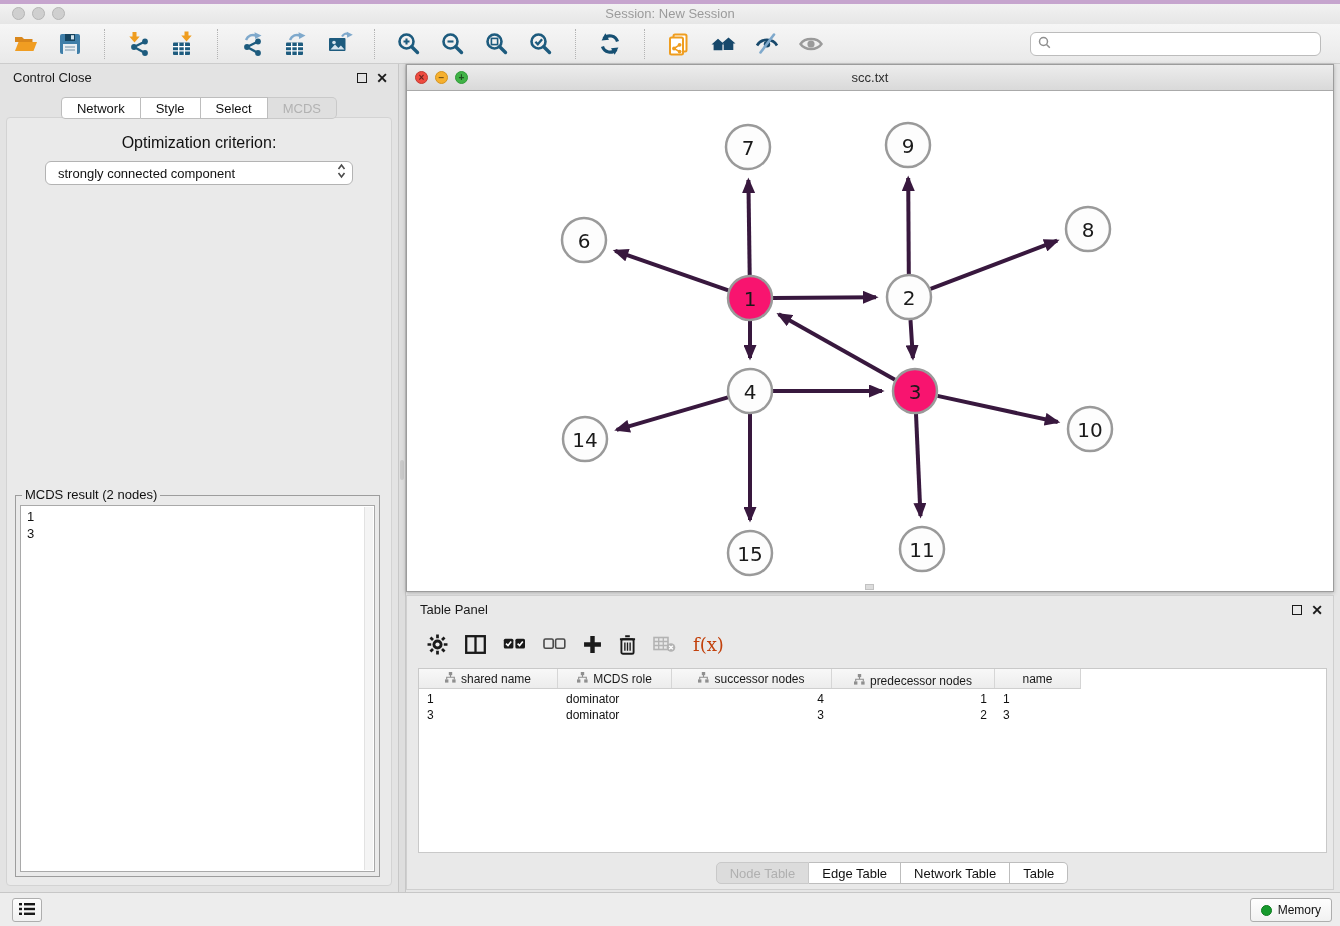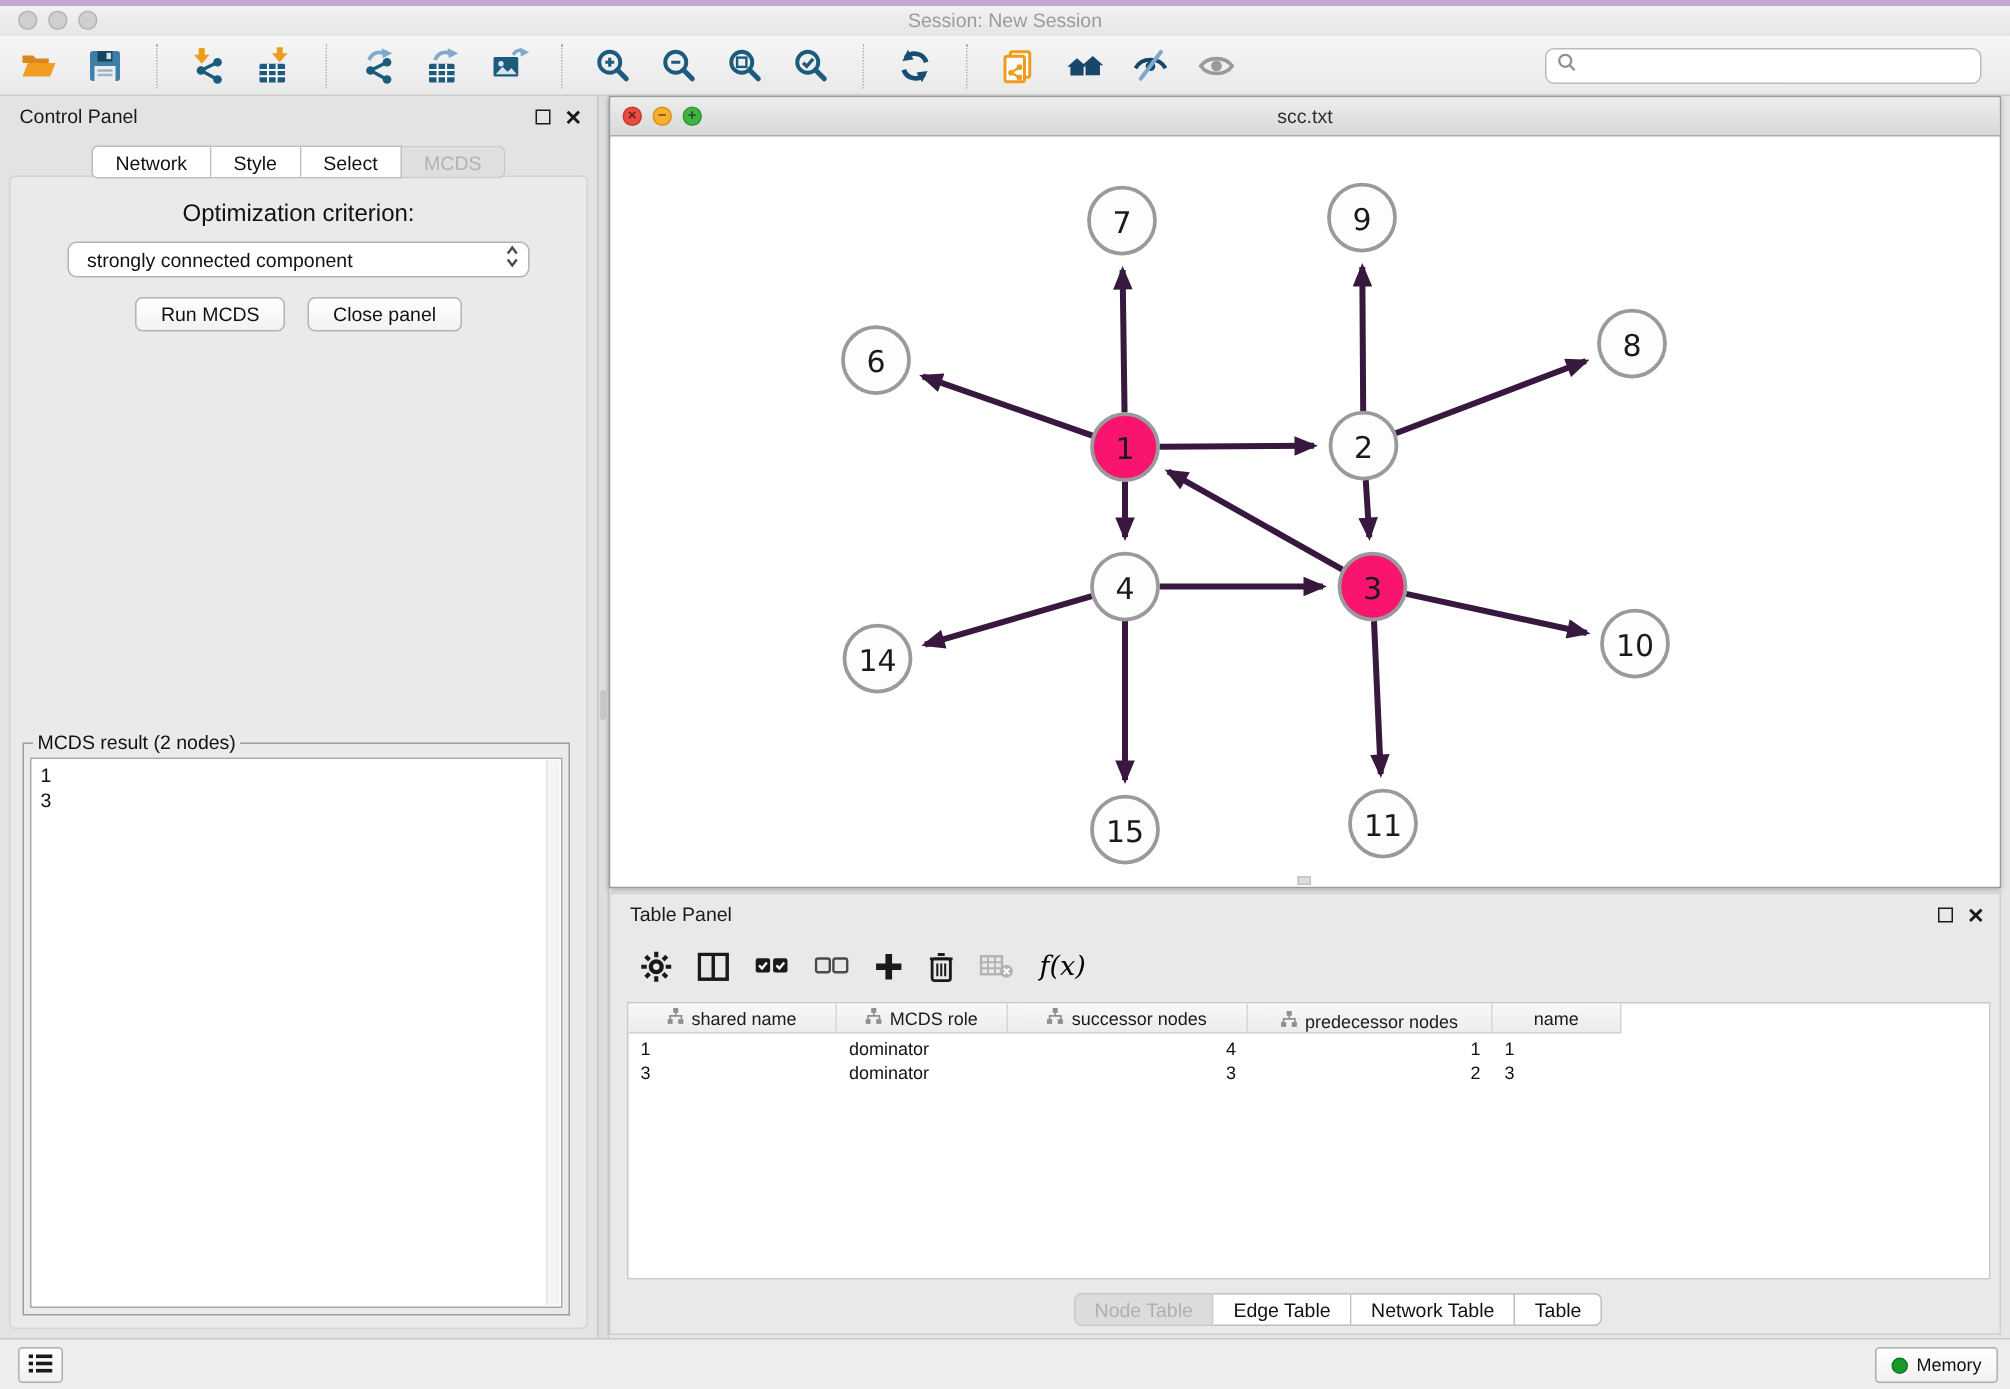--- a/index.html
+++ b/index.html
@@ -82,21 +82,21 @@
   .net-grip { position:absolute; bottom:1px; left:50%; margin-left:-5px; width:9px; height:6px;
     background:#dcdcdc; border:1px solid #c2c2c2; }
 
   
   .table-panel { position:absolute; left:406px; top:595px; width:928px; bottom:36px; background:#e9e9e9;
     border:1px solid #cfcfcf; }
   .tp-header { position:relative; height:26px; }
   .tp-toolbar { position:absolute; top:28px; left:10px; right:10px; height:40px;
     display:flex; align-items:center; gap:17px; padding:0 10px; }
   .tp-tool { background:none; border:none; display:flex; align-items:center; justify-content:center; height:30px; }
-  .fx-label { font-family:"DejaVu Serif", serif; font-style:italic; font-size:18px; color:#000000; }
+  .fx-label { font-family:"DejaVu Serif", serif; font-size:18px; color:#c2410c; }
   .tp-table { position:absolute; top:72px; left:11px; right:6px; bottom:36px; background:#fff;
     border:1px solid #c9c9c9; overflow:hidden; }
   .thead { display:flex; height:20px; background:linear-gradient(#f8f8f8,#ececec);
     border-bottom:1px solid #cfcfcf; width:662px; border-right:1px solid #d4d4d4; }
   .th { display:flex; align-items:center; justify-content:center; gap:5px; font-size:12px;
     color:#1a1a1a; border-right:1px solid #d6d6d6; height:100%; }
   .th:last-child { border-right:none; }
   .tr { display:flex; height:16px; align-items:center; font-size:12px; color:#111; }
   .tbody { padding-top:2px; }
   .td { padding:0 8px; overflow:hidden; white-space:nowrap; }
@@ -287,21 +287,21 @@
           <circle cx="5.5" cy="5.5" r="4" fill="none" stroke="#8e8e8e" stroke-width="1.5"></circle>
           <path d="M8.5 8.5l3.3 3.3" stroke="#8e8e8e" stroke-width="1.5"></path>
         </svg>
     </span>
     <input class="search-input" placeholder="" style="">
   </div>
 </div>
 
 <div class="control-panel">
   <div class="cp-header">
-    <div class="panel-title">Control Panel</div>
+    <div class="panel-title">Control Close</div>
     <div class="panel-icons">
       <span class="float-icon"></span>
       <span class="close-icon">✕</span>
     </div>
   </div>
   <div class="cp-tabs">
       <div class="seg-tab">Network</div>
       <div class="seg-tab">Style</div>
       <div class="seg-tab">Select</div>
       <div class="seg-tab active">MCDS</div>
@@ -309,24 +309,20 @@
   <div class="cp-content">
     <div class="opt-label">Optimization criterion:</div>
     <div class="dropdown">
       <span class="dropdown-value">strongly connected component</span>
       <span>
         <svg width="9" height="16" viewBox="0 0 9 16">
             <path d="M1.5 6L4.5 2l3 4" fill="none" stroke="#4a4a4a" stroke-width="1.6"></path>
             <path d="M1.5 10l3 4 3-4" fill="none" stroke="#4a4a4a" stroke-width="1.6"></path>
           </svg>
       </span>
-    </div>
-    <div class="btn-row">
-      <button class="aq-btn">Run MCDS</button>
-      <button class="aq-btn">Close panel</button>
     </div>
     <div class="result-group">
       <span class="result-legend">MCDS result (2 nodes)</span>
       <div class="result-text">
         <div class="result-scroll"></div>
       <div>1</div>
           <div>3</div>
         </div>
     </div>
   </div>

